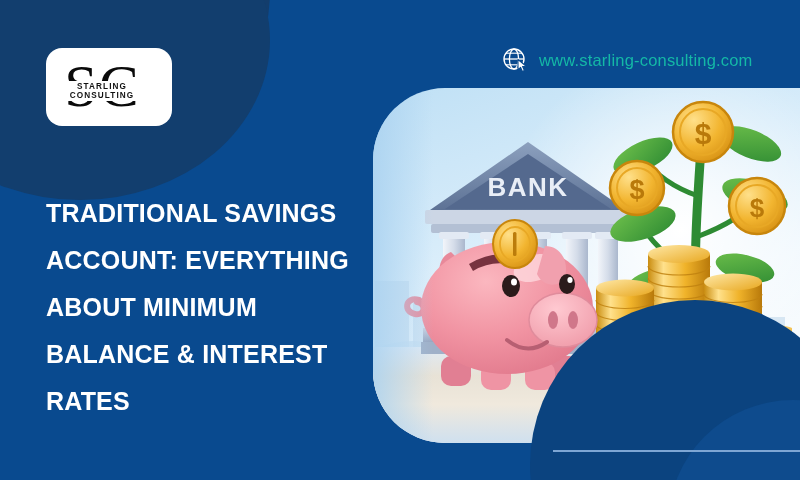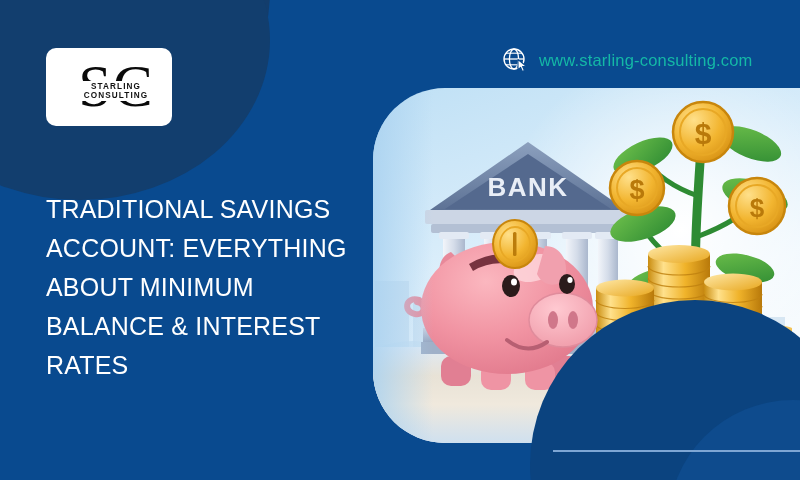--- a/index.html
+++ b/index.html
@@ -72,25 +72,25 @@
   }
 
   
   .logo-box {
     position: absolute;
     left: 46px;
     top: 48px;
     width: 126px;
     height: 78px;
     background: #ffffff;
-    border-radius: 10px;
+    border-radius: 16px;
     z-index: 10;
     display: flex;
     align-items: center;
-    justify-content: flex-end;
+    justify-content: flex-start;
   }
   .logo-inner { position: relative; width: 112px; height: 64px; }
   .logo-mono {
     position: absolute;
     left: 0; top: -1px;
     width: 112px;
     text-align: center;
     font-family: "Liberation Serif", serif;
     font-size: 60px;
     letter-spacing: 1px;
@@ -131,22 +131,22 @@
   }
 
   
   .headline {
     position: absolute;
     left: 46px;
     top: 190px;
     width: 330px;
     color: #ffffff;
     font-size: 25px;
-    font-weight: normal;
-    line-height: 39px;
+    font-weight: bold;
+    line-height: 47px;
     letter-spacing: 0.2px;
     z-index: 10;
     text-transform: uppercase;
   }
 
   
   .image-card {
     position: absolute;
     left: 373px;
     top: 88px;

